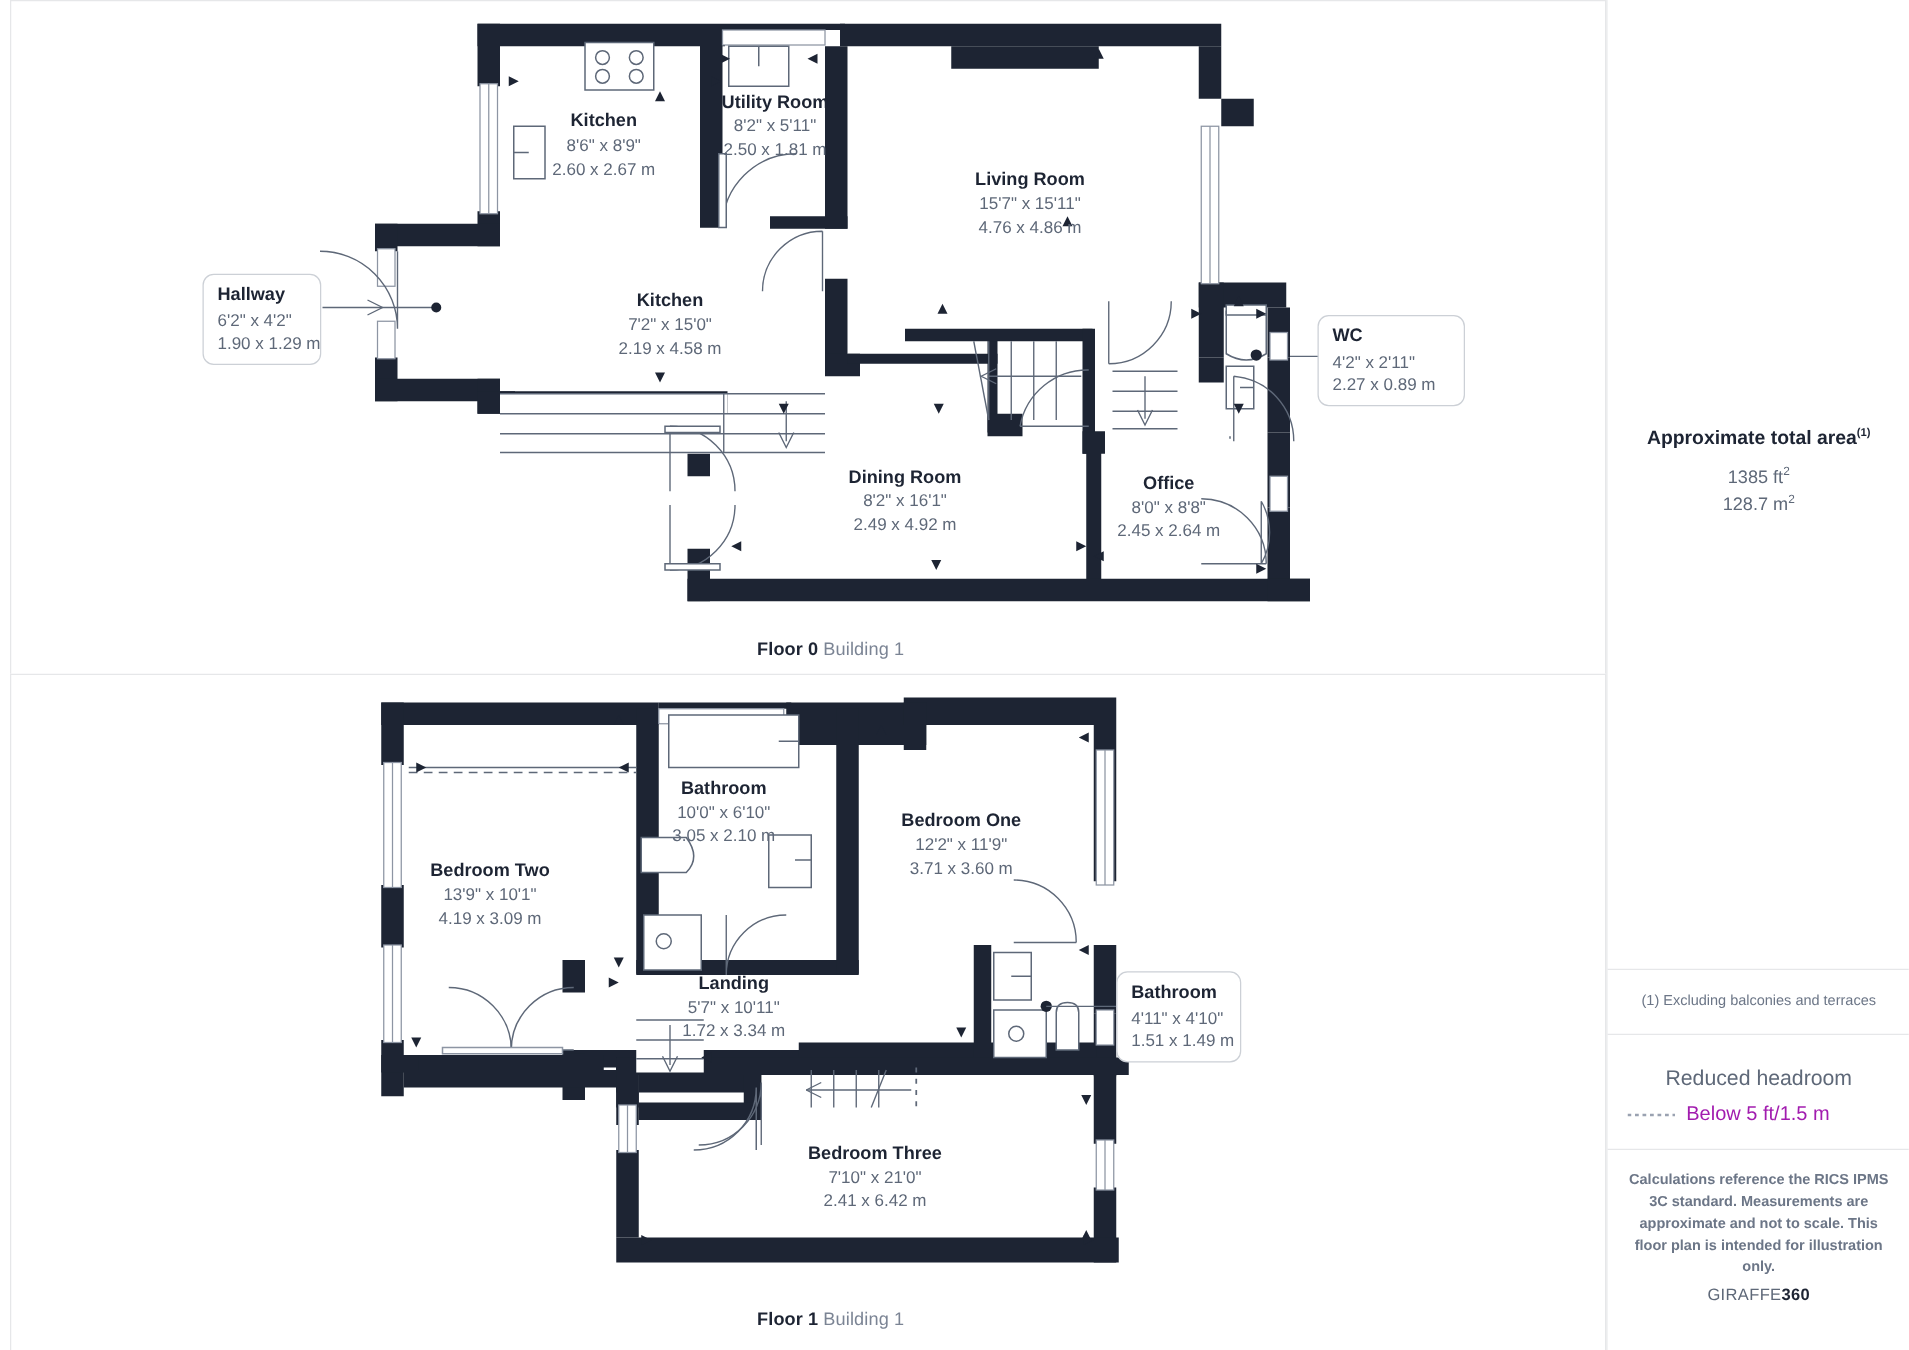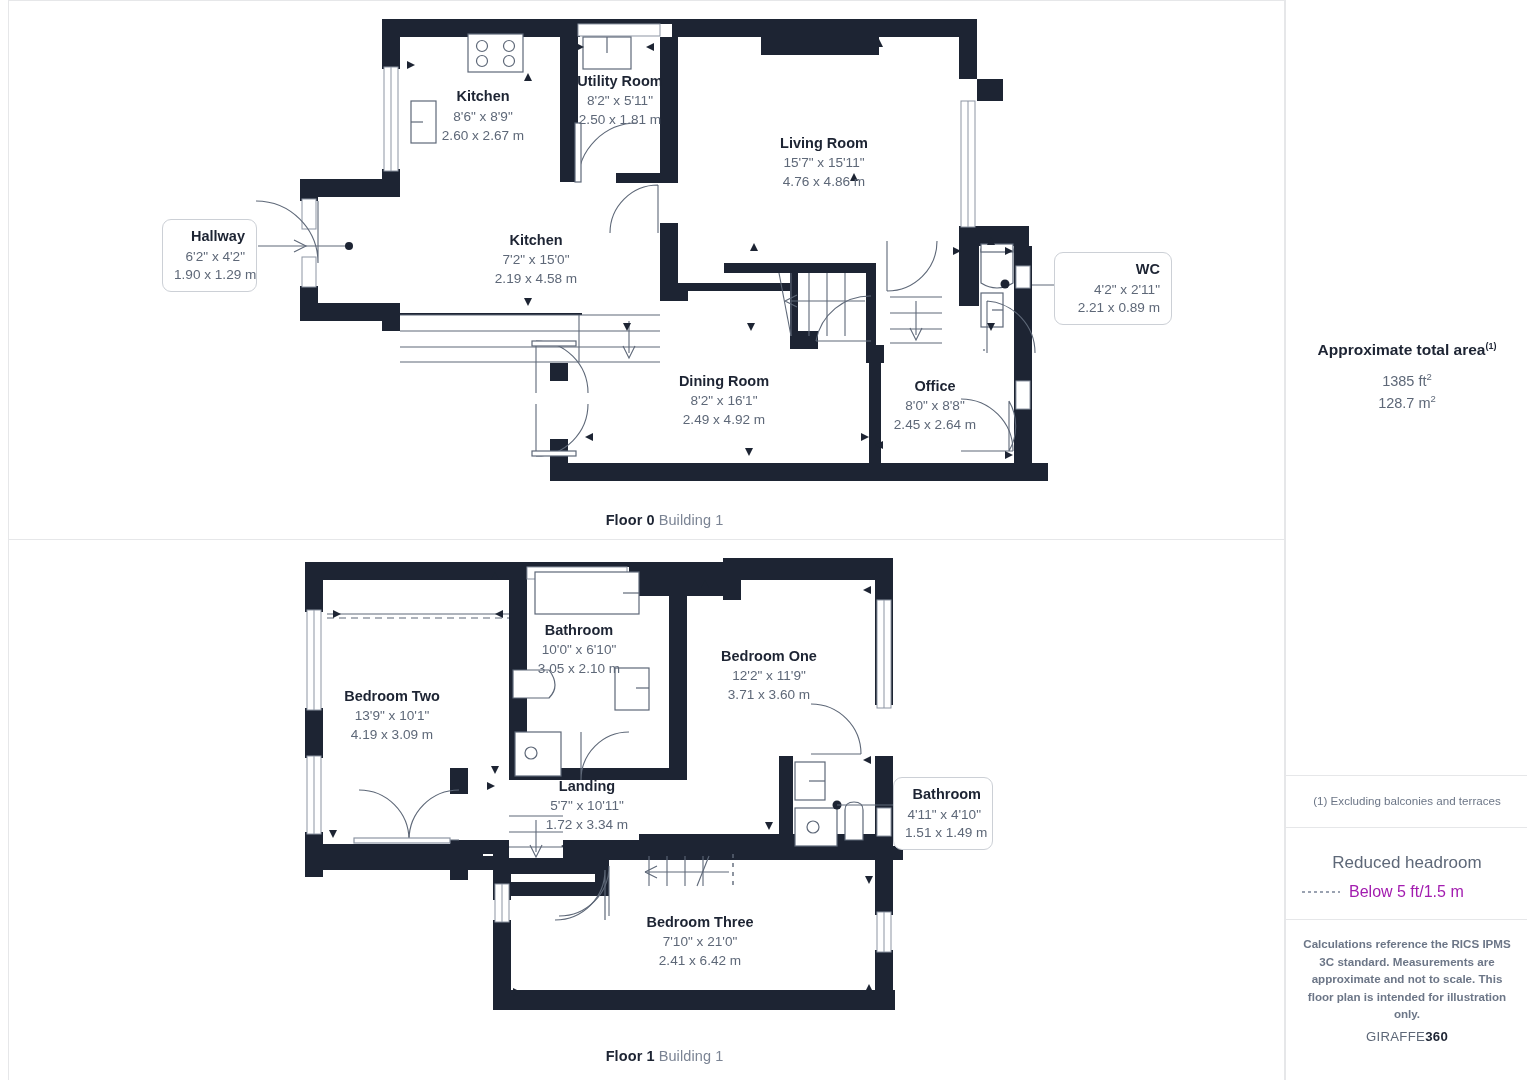--- a/index.html
+++ b/index.html
@@ -91,21 +91,21 @@
     font-size: 13.2px; color: #5e6878; letter-spacing: .3px;
   }
   .brand b { color: #1d2433; font-weight: 700; }
 
   
   .callout {
     position: absolute;
     border: 1px solid #ccd0d6;
     border-radius: 9px;
     background: #fff;
-    text-align: right;
+    text-align: left;
     padding: 7px 11px 8px 11px;
     line-height: 1.3;
   }
   .callout .cname {
     font-size: 14.5px; font-weight: 700; color: #1d2433; display: block;
     margin-bottom: 2px;
   }
   .callout .cdim {
     font-size: 13.6px; color: #5e6878; display: block; white-space: nowrap;
   }
@@ -332,21 +332,21 @@
 
     <div class="callout" style="left:153px; top:218px; width:95px;">
       <span class="cname">Hallway</span>
       <span class="cdim">6'2" x 4'2"</span>
       <span class="cdim">1.90 x 1.29 m</span>
     </div>
 
     <div class="callout" style="left:1045px; top:251px; width:118px;">
       <span class="cname">WC</span>
       <span class="cdim">4'2" x 2'11"</span>
-      <span class="cdim">2.21 x 0.89 m</span>
+      <span class="cdim">2.27 x 0.89 m</span>
     </div>
 
     <div class="floor-caption" style="top:511px;">
       <span class="fnum">Floor 0</span><span class="bname">Building 1</span>
     </div>
   </div>
 
   <div class="plan-panel" id="floor1-panel">
 
     <svg class="plan-svg" width="1277" height="541" viewBox="0 0 1277 541">

